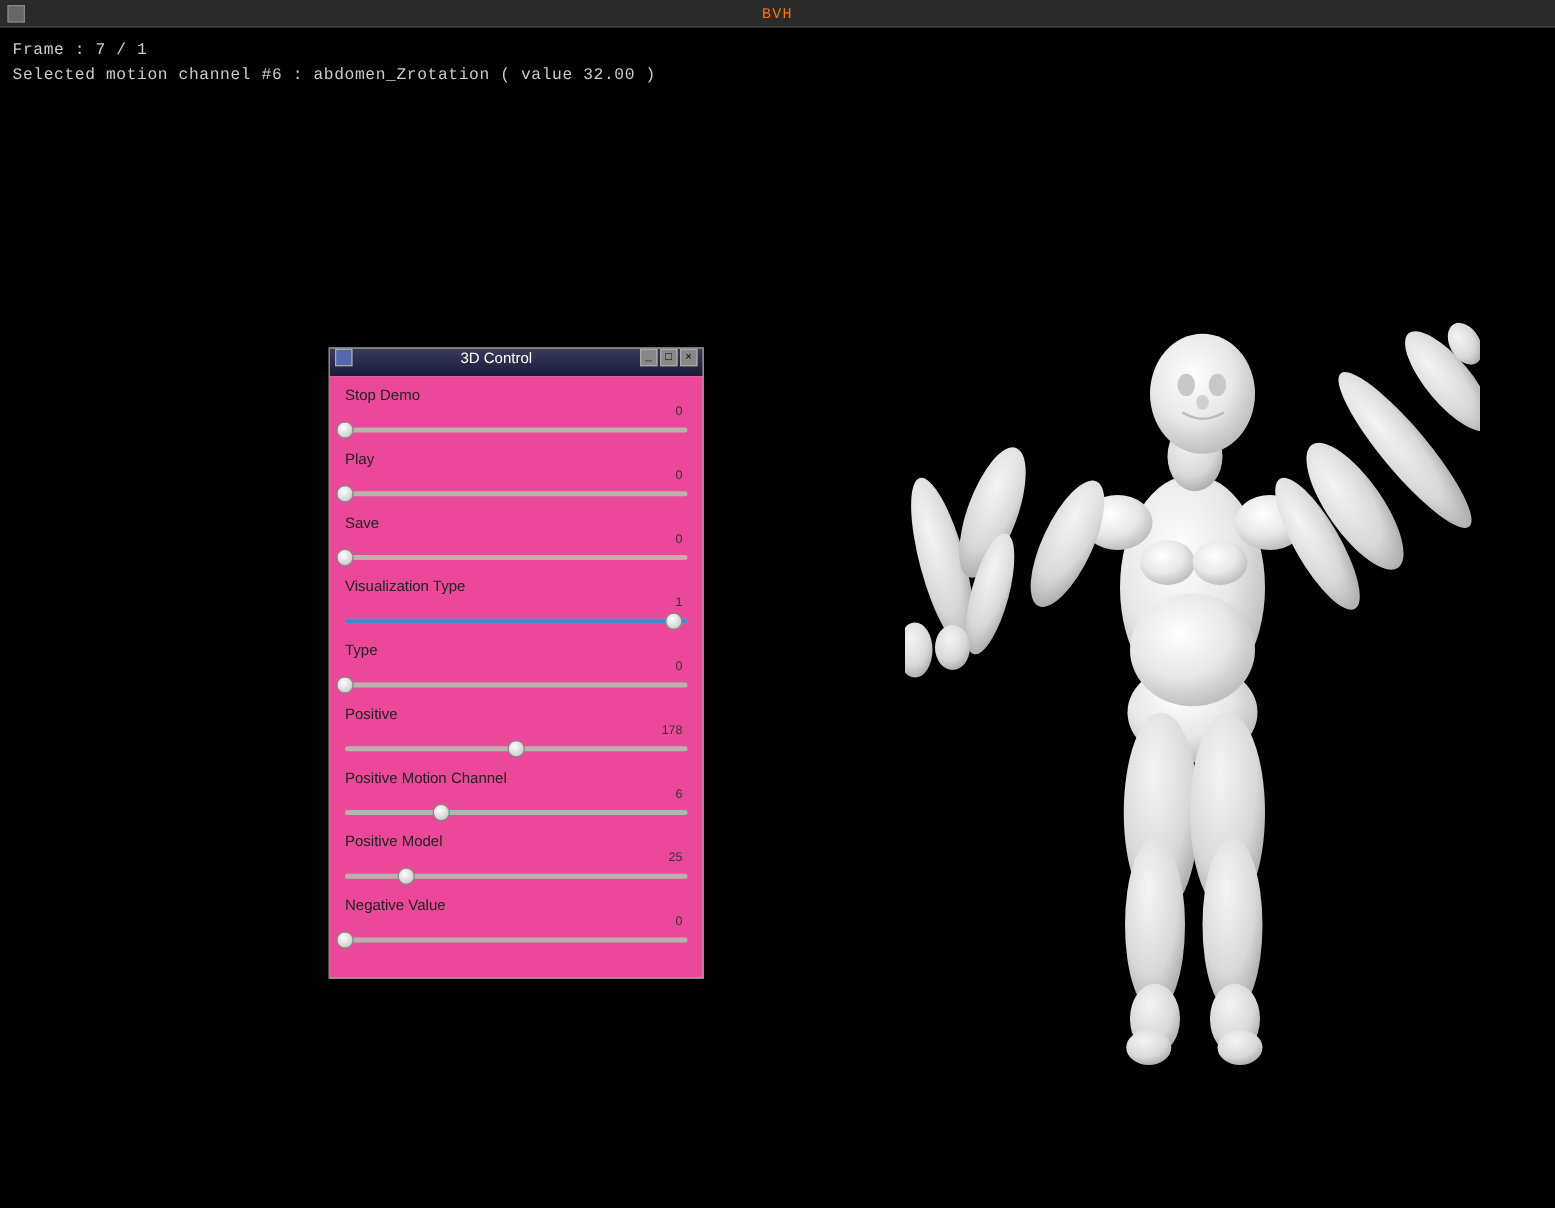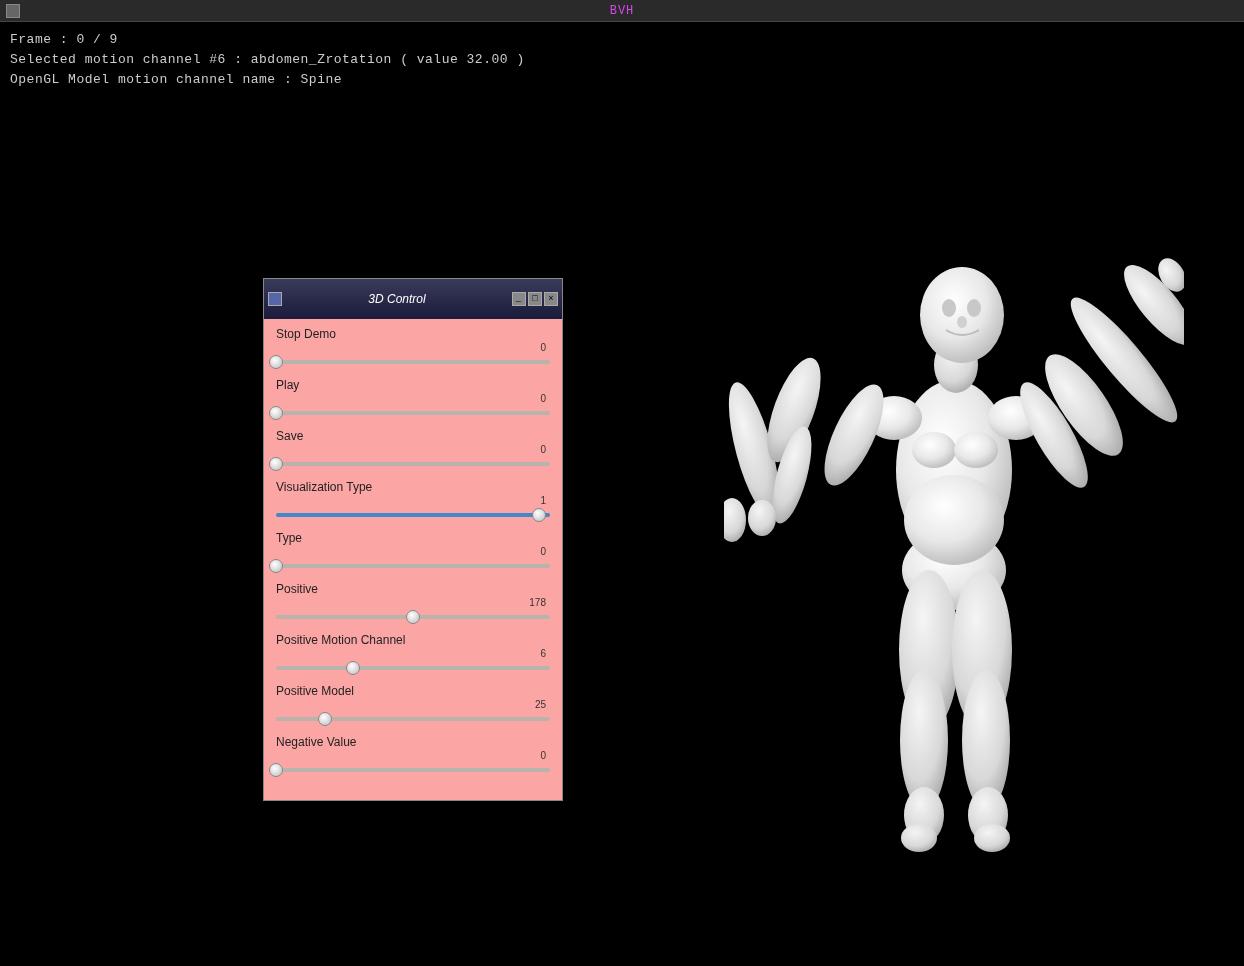--- a/index.html
+++ b/index.html
@@ -31,21 +31,21 @@
     #titlebar .win-icon {
       width: 14px;
       height: 14px;
       background: #666;
       position: absolute;
       left: 6px;
       border: 1px solid #888;
     }
     #titlebar .title-text {
       font-size: 12px;
-      color: #d946ef;
+      color: #f97316;
       letter-spacing: 1px;
     }
 
     
     #info-area {
       position: absolute;
       top: 30px;
       left: 10px;
       font-size: 13px;
       line-height: 20px;
@@ -59,27 +59,26 @@
       position: absolute;
       top: 278px;
       left: 263px;
       width: 300px;
       background: #d4d0c8;
       border: 1px solid #888;
       box-shadow: 2px 2px 8px rgba(0,0,0,0.5);
     }
 
     #panel-titlebar {
-      height: 40px;
+      height: 22px;
       background: linear-gradient(to bottom, #3a3a5a, #1a1a3a);
       display: flex;
-      align-items: center;
+      align-items: flex-start;
       justify-content: space-between;
       padding: 0 4px;
-      font-style: italic;
     }
     #panel-titlebar .panel-icon {
       width: 14px;
       height: 14px;
       background: #5566aa;
       border: 1px solid #aaa;
       flex-shrink: 0;
     }
     #panel-titlebar .panel-title {
       font-size: 12px;
@@ -100,21 +99,21 @@
       font-size: 9px;
       display: flex;
       align-items: center;
       justify-content: center;
       color: #000;
       cursor: pointer;
     }
 
     #panel-body {
       padding: 8px 12px 14px 12px;
-      background: #fca5a5;
+      background: #ec4899;
     }
 
     .control-row {
       margin-bottom: 8px;
     }
 
     .control-label {
       font-size: 12px;
       color: #222;
       font-family: Arial, sans-serif;
@@ -181,23 +180,22 @@
   </style>
 </head>
 <body>
 
 <div id="titlebar">
   <div class="win-icon"></div>
   <span class="title-text">BVH</span>
 </div>
 
 <div id="info-area">
-  <div>Frame  : 0 / 9</div>
+  <div>Frame  : 7 / 1</div>
   <div>Selected motion channel #6 : abdomen_Zrotation ( value 32.00 )</div>
-  <div>OpenGL Model motion channel name : Spine</div>
 </div>
 
 <div id="control-panel">
   <div id="panel-titlebar">
     <div class="panel-icon"></div>
     <span class="panel-title">3D Control</span>
     <div class="panel-controls">
       <div class="panel-btn">_</div>
       <div class="panel-btn">□</div>
       <div class="panel-btn">×</div>

